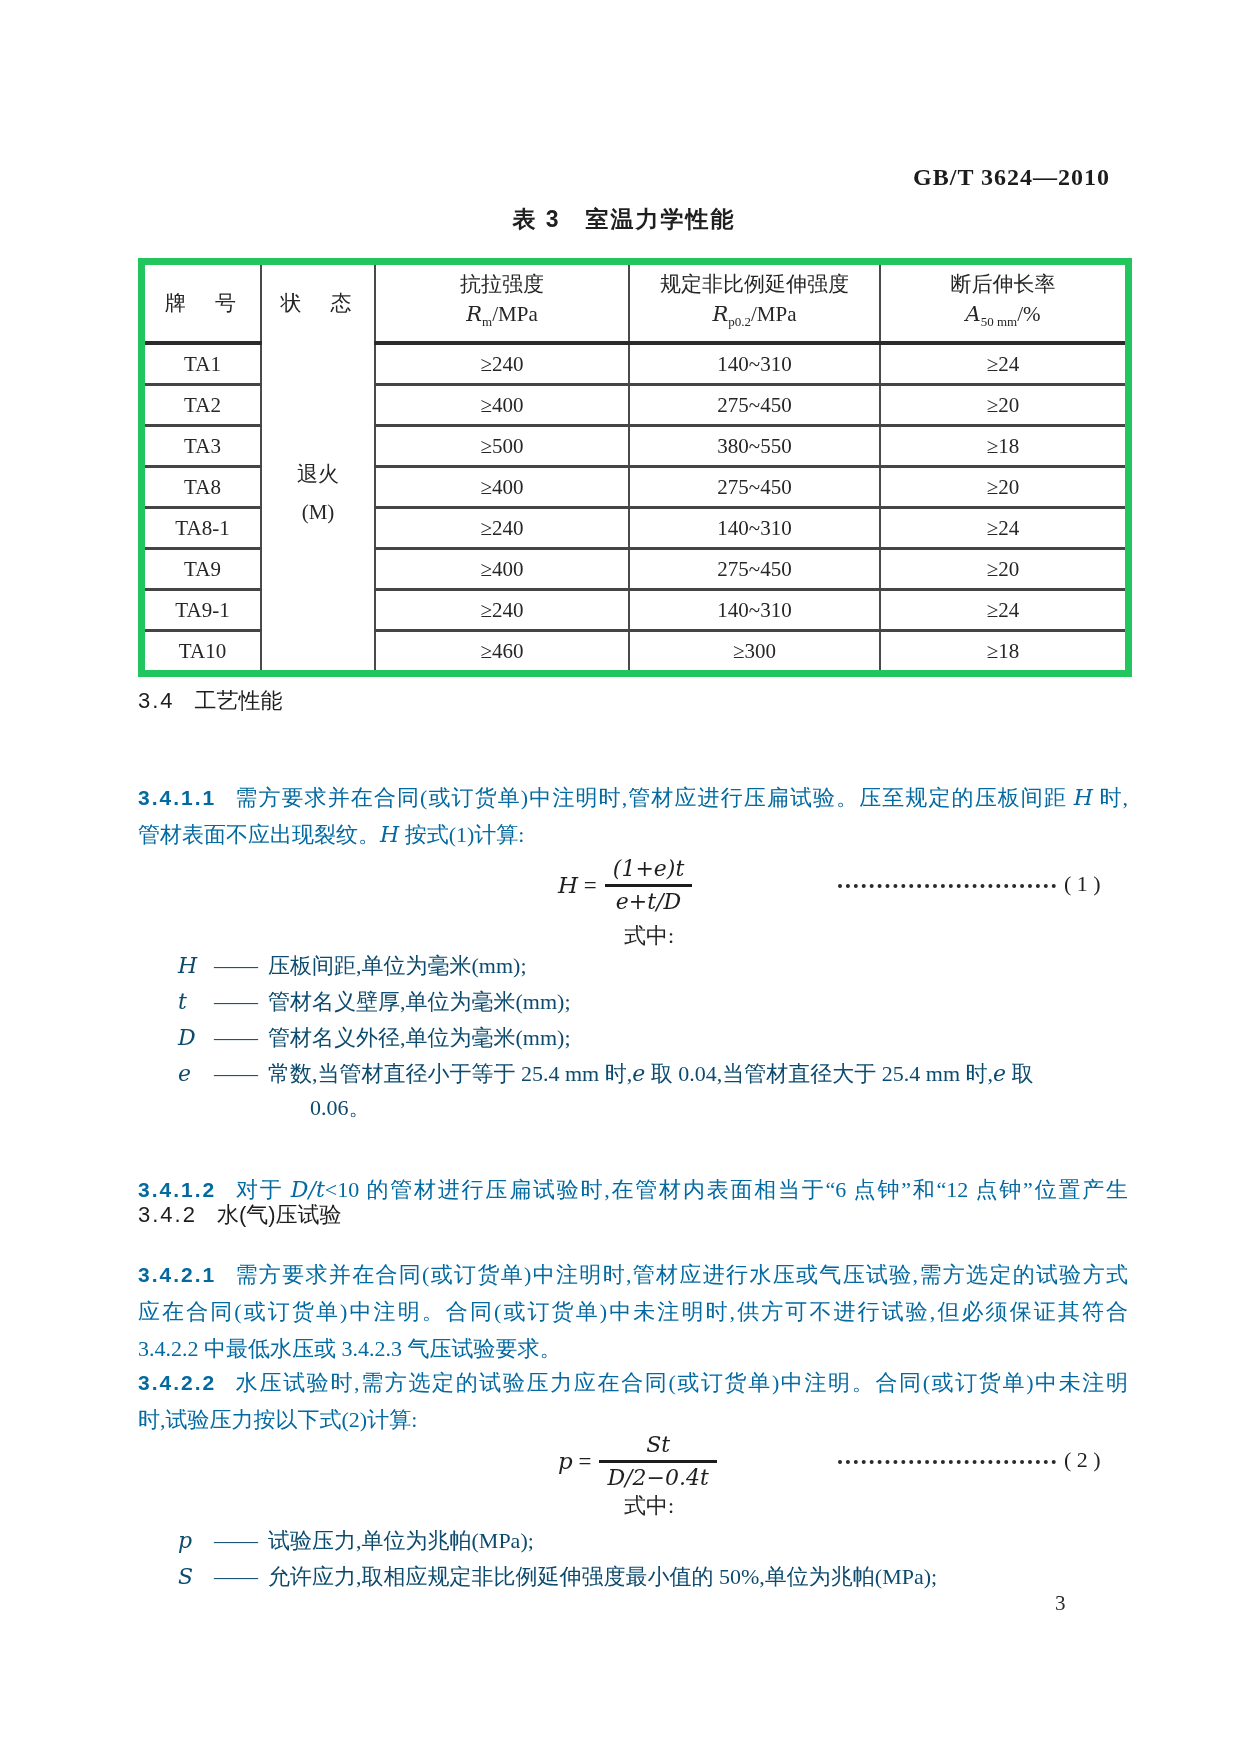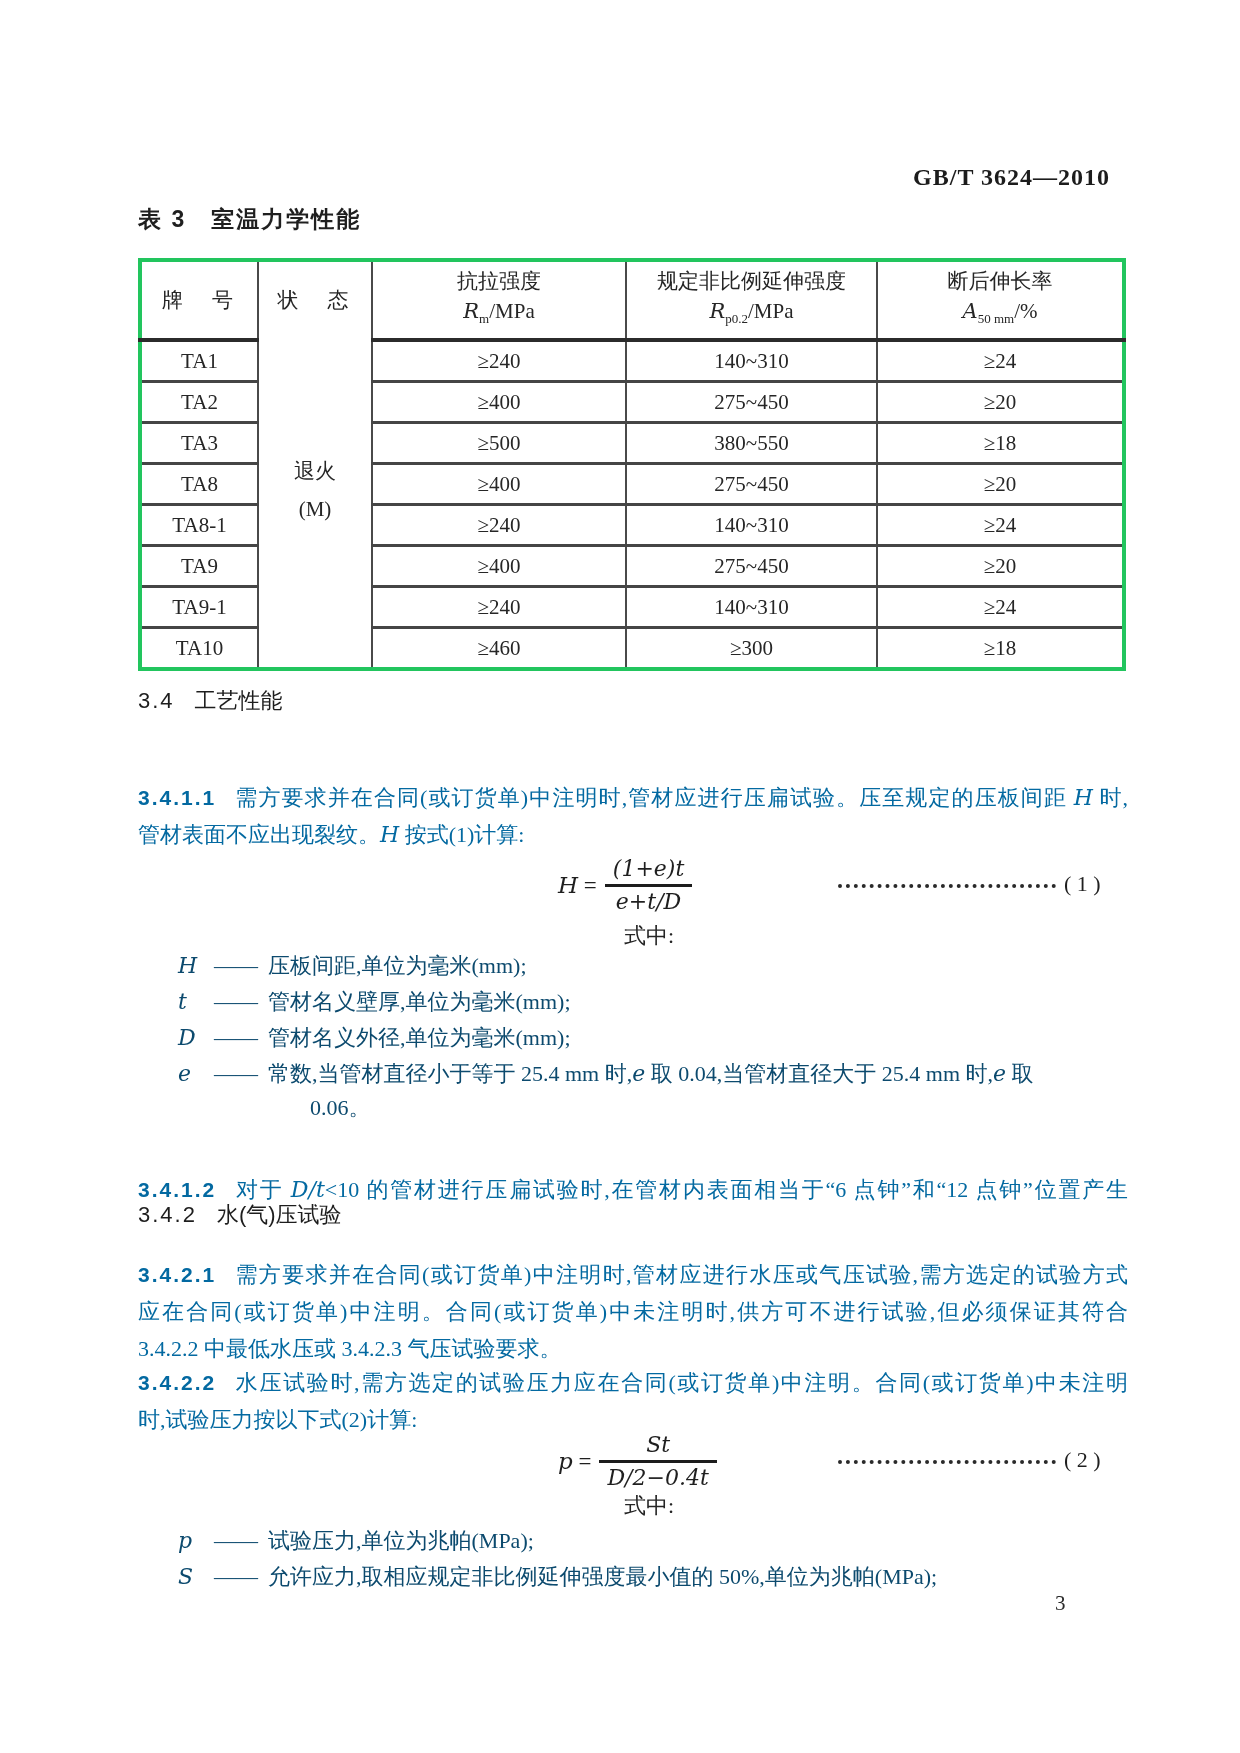--- a/index.html
+++ b/index.html
@@ -3,29 +3,29 @@
 <meta charset="utf-8">
 <style>
   html,body{margin:0;padding:0;background:#e8e8e8;}
   .page{position:relative;width:1240px;height:1753px;background:#ffffff;
         font-family:"Liberation Serif","DejaVu Serif",serif;color:#242424;overflow:hidden;}
   .abs{position:absolute;}
   
   .doc-number{top:116px;right:130px;font-family:"Liberation Serif","DejaVu Serif",serif;
               font-weight:bold;font-size:24px;letter-spacing:1px;color:#1c1c1c;margin-top:48px;}
   
-  .table-title{top:204px;left:138px;width:972px;
+  .table-title{top:204px;left:138px;width:972px;text-align:center;
                font-family:"Liberation Sans","DejaVu Sans",sans-serif;font-weight:bold;
                font-size:23px;color:#1f1f1f;letter-spacing:2px;}
   
   .tbl-wrap{top:258px;left:138px;width:972px;}
   table.props{border-collapse:collapse;table-layout:fixed;width:972px;background:#fff;}
   table.props td{border-left:2px solid #4a4a4a;border-right:2px solid #4a4a4a;
                  text-align:center;vertical-align:middle;font-size:21px;color:#262626;padding:0;}
-  table.props{border:4px solid #22c55e;}
+  table.props{border:7px solid #22c55e;}
   tr.hdr td{height:76px;border-bottom:4px solid #2b2b2b;line-height:30px;}
   tr.data td{height:38px;border-bottom:3px solid #454545;}
   tr.data:last-child td{border-bottom:none;}
   td.state-cell{border-bottom:none !important;position:relative;}
   .state-head{position:absolute;top:0;left:0;right:0;height:76px;display:flex;
               align-items:center;justify-content:center;letter-spacing:4px;}
   .state-val{position:absolute;top:190px;left:0;right:0;text-align:center;line-height:38px;}
   .hsym{font-style:italic;font-family:"DejaVu Serif","Liberation Serif",serif;}
   sub.hsub{font-size:13px;font-style:normal;}
   .sp2{letter-spacing:4px;}

